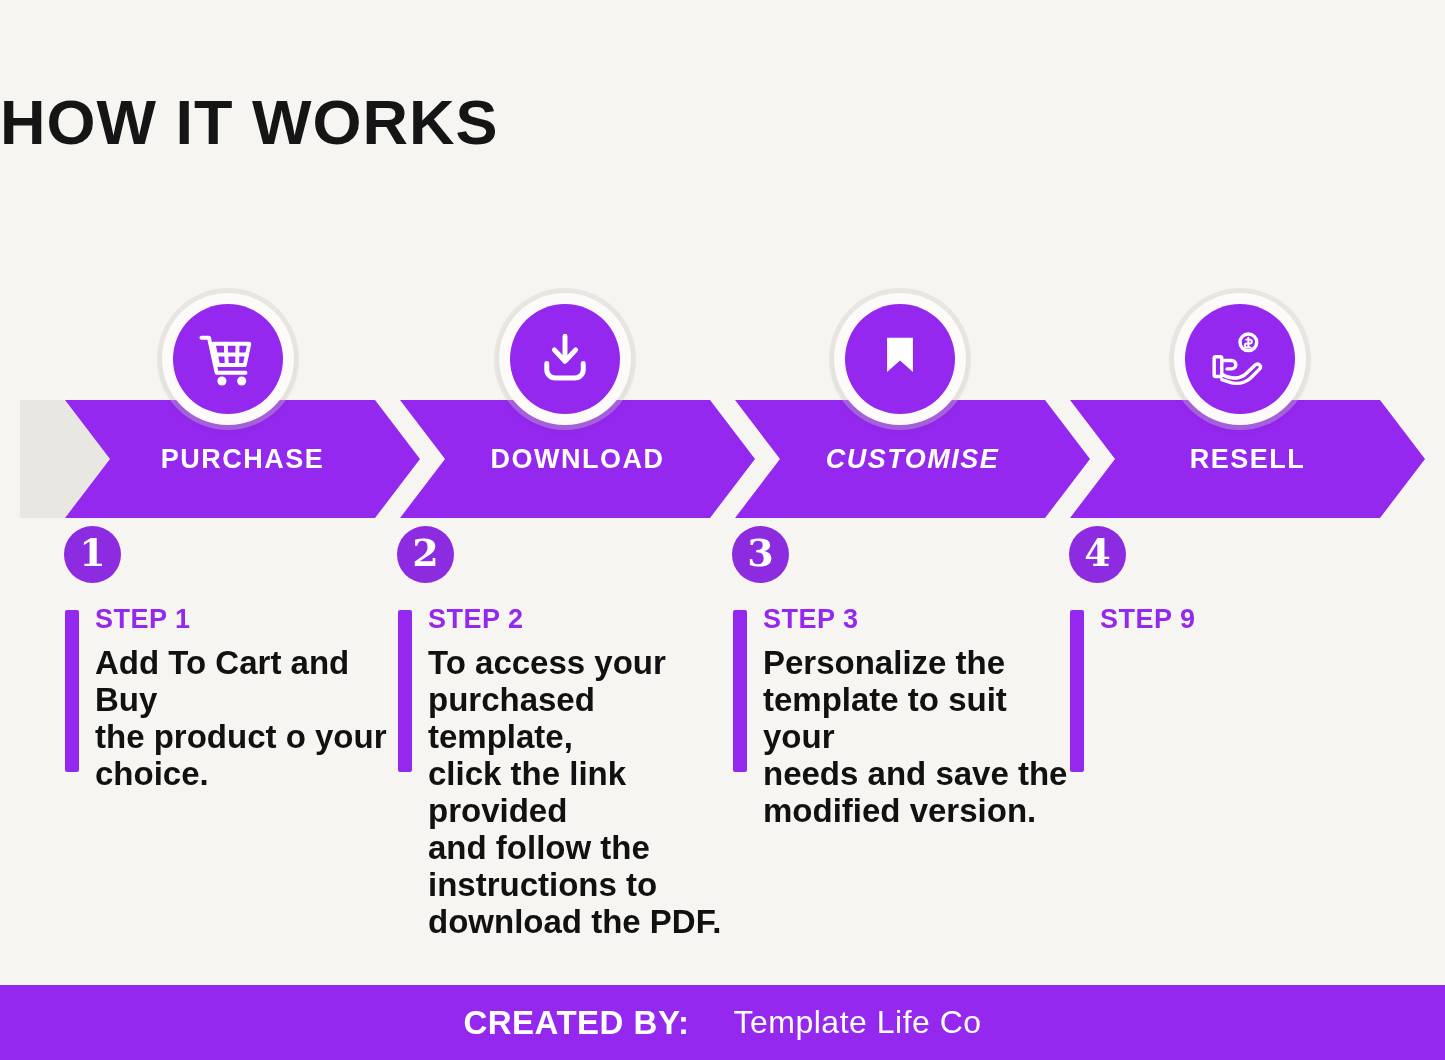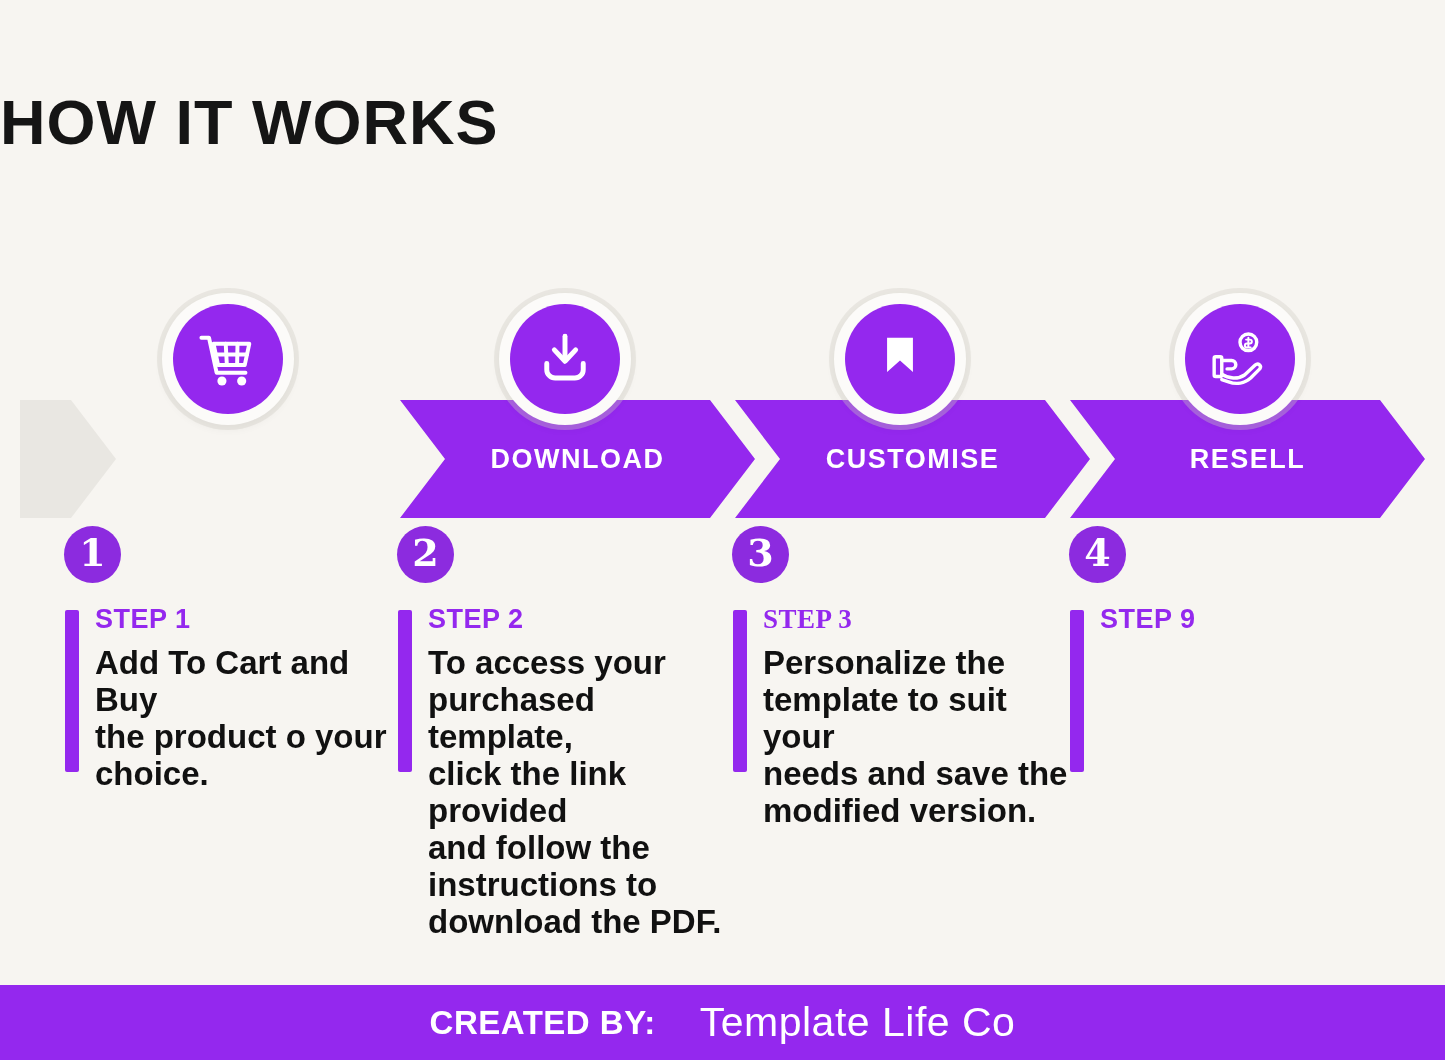--- a/index.html
+++ b/index.html
@@ -34,21 +34,21 @@
     clip-path:polygon(0 0, calc(100% - 45px) 0, 100% 50%, calc(100% - 45px) 100%, 0 100%);
   }
   .arrow{
     position:absolute;top:0;height:100%;width:355px;
     background:var(--accent);
     clip-path:polygon(0 0, calc(100% - 45px) 0, 100% 50%, calc(100% - 45px) 100%, 0 100%, 45px 50%);
     display:flex;align-items:center;justify-content:center;
   }
   .arrow-1{left:45px;}
   .arrow-2{left:380px;}
-  .arrow-3{left:715px;}
+  .arrow-3{left:715px;font-style:italic;}
   .arrow-4{left:1050px;}
   .arrow-label{
     color:#fff;font-size:27px;font-weight:700;letter-spacing:1.5px;
   }
 
   
   .icon-circle{
     position:absolute;top:293px;width:132px;height:132px;border-radius:50%;
     background:#FCFBF9;
     box-shadow:0 0 0 5px rgba(205,202,196,0.35), 0 4px 10px rgba(0,0,0,0.05);
@@ -75,46 +75,49 @@
   
   .stepbar{
     position:absolute;top:610px;width:14px;height:162px;
     background:var(--accent);border-radius:2px;
   }
   .sb-1{left:65px;} .sb-2{left:398px;} .sb-3{left:733px;} .sb-4{left:1070px;}
   .step-label{
     position:absolute;top:604px;
     color:var(--accent);font-size:27px;font-weight:700;letter-spacing:0.5px;
   }
-  .sl-1{left:95px;} .sl-2{left:428px;} .sl-3{left:763px;font-family:Liberation Serif, serif;} .sl-4{left:1100px;}
+  .sl-1{left:95px;} .sl-2{left:428px;} .sl-3{left:763px;} .sl-4{left:1100px;}
   .step-desc{
     position:absolute;top:644px;width:312px;
     color:#111;font-size:33px;font-weight:700;line-height:37px;
     white-space:pre-line;
   }
   .sd-1{left:95px;} .sd-2{left:428px;} .sd-3{left:763px;} .sd-4{left:1100px;}
 
   
   .footer{
     position:absolute;left:0;top:985px;width:100%;height:75px;
     background:var(--accent);
     display:flex;align-items:center;justify-content:center;gap:44px;
   }
   .footer .prefix{color:#fff;font-size:33px;font-weight:700;letter-spacing:0.5px;}
-  .footer .name{color:#fff;font-size:41px;font-weight:400;letter-spacing:0.5px;}
+  .footer .name{color:#fff;font-size:32px;font-weight:400;letter-spacing:0.5px;}
 </style>
 </head>
 <body>
 
 <div class="page">
 
   <h1 class="title">HOW IT WORKS</h1>
 
   <div class="band">
     <div class="tail"></div>
+    <div class="arrow arrow-1">
+      <span class="arrow-label">PURCHASE</span>
+    </div>
     <div class="arrow arrow-2">
       <span class="arrow-label">DOWNLOAD</span>
     </div>
     <div class="arrow arrow-3">
       <span class="arrow-label">CUSTOMISE</span>
     </div>
     <div class="arrow arrow-4">
       <span class="arrow-label">RESELL</span>
     </div>
   </div>

